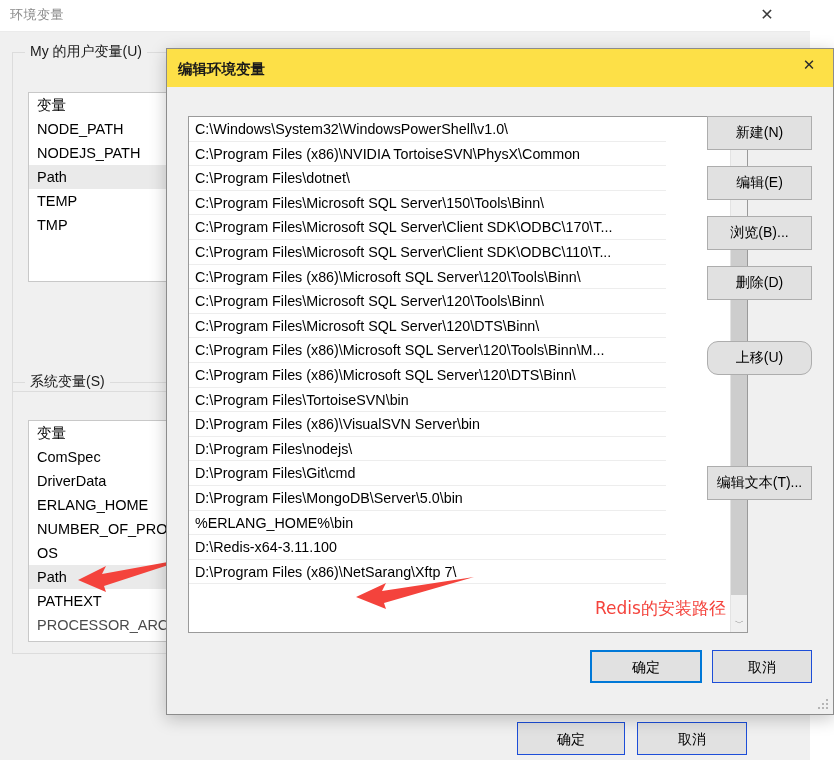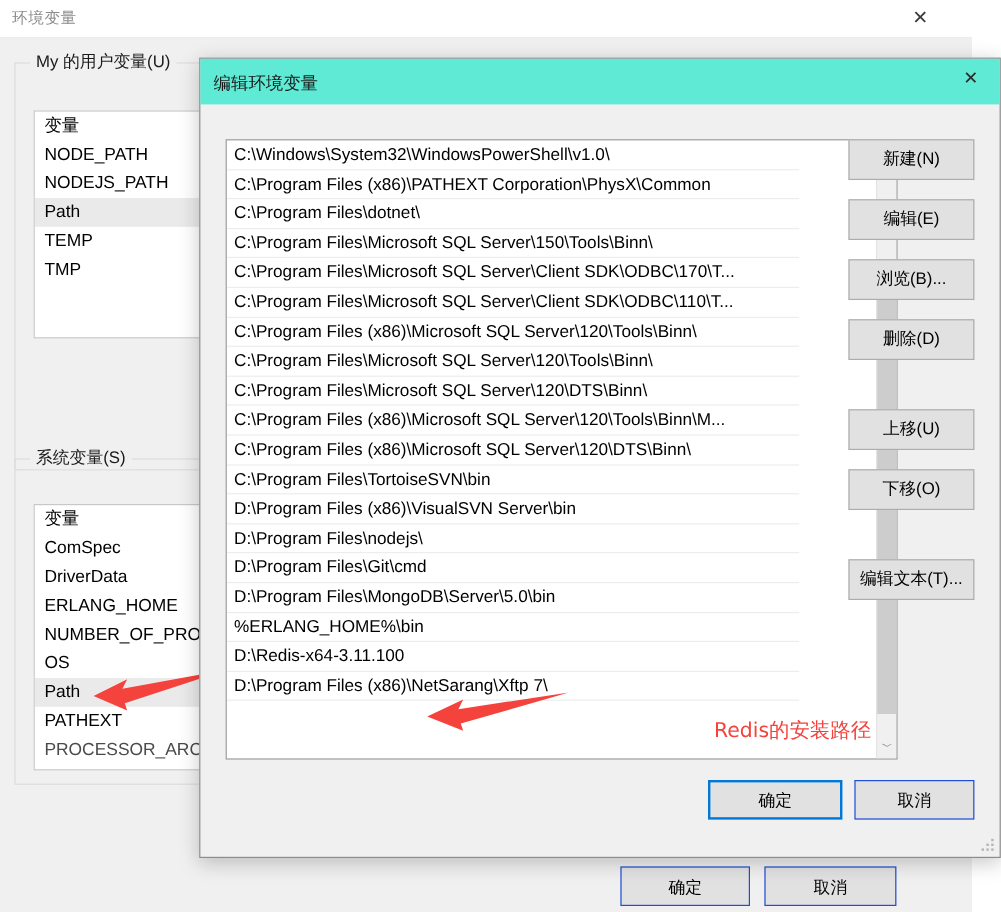--- a/index.html
+++ b/index.html
@@ -99,21 +99,22 @@
     position: absolute;
     left: 166px; top: 48px;
     width: 668px; height: 667px;
     background: #f0f0f0;
     border: 1px solid #8c8c8c;
     box-shadow: 0 4px 16px rgba(0,0,0,.22);
   }
   #dlg-titlebar {
     position: absolute; left: 0; top: 0;
     width: 666px; height: 38px;
-    background: #5eead4;
+    background: #fde047;
+    font-weight: bold;
   }
   #dlg-title {
     position: absolute; left: 11px; top: 11px;
     font-size: 14.5px; color: #1a1a1a;
   }
   #dlg-close {
     position: absolute; right: 2px; top: 1px;
     width: 44px; height: 30px;
     font-size: 15px; color: #2b2b2b;
     text-align: center; line-height: 30px;
@@ -266,21 +267,21 @@
 <div id="dialog">
 
   <div id="dlg-titlebar">
     <div id="dlg-title">编辑环境变量</div>
     <div id="dlg-close">✕</div>
   </div>
 
   <div id="pathlist">
     <div id="pathlist-inner">
       <div class="path-row">C:\Windows\System32\WindowsPowerShell\v1.0\</div>
-      <div class="path-row">C:\Program Files (x86)\PATHEXT Corporation\PhysX\Common</div>
+      <div class="path-row">C:\Program Files (x86)\NVIDIA TortoiseSVN\PhysX\Common</div>
       <div class="path-row">C:\Program Files\dotnet\</div>
       <div class="path-row">C:\Program Files\Microsoft SQL Server\150\Tools\Binn\</div>
       <div class="path-row">C:\Program Files\Microsoft SQL Server\Client SDK\ODBC\170\T...</div>
       <div class="path-row">C:\Program Files\Microsoft SQL Server\Client SDK\ODBC\110\T...</div>
       <div class="path-row">C:\Program Files (x86)\Microsoft SQL Server\120\Tools\Binn\</div>
       <div class="path-row">C:\Program Files\Microsoft SQL Server\120\Tools\Binn\</div>
       <div class="path-row">C:\Program Files\Microsoft SQL Server\120\DTS\Binn\</div>
       <div class="path-row">C:\Program Files (x86)\Microsoft SQL Server\120\Tools\Binn\M...</div>
       <div class="path-row">C:\Program Files (x86)\Microsoft SQL Server\120\DTS\Binn\</div>
       <div class="path-row">C:\Program Files\TortoiseSVN\bin</div>
@@ -298,22 +299,21 @@
       <div class="sb-arrow" id="sb-up">︿</div>
       <div id="sb-thumb"></div>
       <div class="sb-arrow" id="sb-down">﹀</div>
     </div>
   </div>
 
   <div class="side-btn" style="top:67px;">新建(N)</div>
   <div class="side-btn" style="top:117px;">编辑(E)</div>
   <div class="side-btn" style="top:167px;">浏览(B)...</div>
   <div class="side-btn" style="top:217px;">删除(D)</div>
-  <div class="side-btn" style="top:292px;">上移(U)</div>
-  <div class="side-btn" style="top:342px;">下移(O)</div>
+  <div class="side-btn" style="top:292px;border-radius:11px;">上移(U)</div>
   <div class="side-btn" style="top:417px;">编辑文本(T)...</div>
 
   <div class="btn default" id="dlg-ok">确定</div>
   <div class="btn" id="dlg-cancel">取消</div>
 
   <div id="anno-text">Redis的安装路径</div>
   <svg class="anno-arrow" style="left:189px; top:528px; width:120px; height:34px;" viewBox="0 0 120 34">
     <polygon points="0,20 30,6 26,14 118,0 28,26 30,32" fill="#f4433c"></polygon>
   </svg>
 

